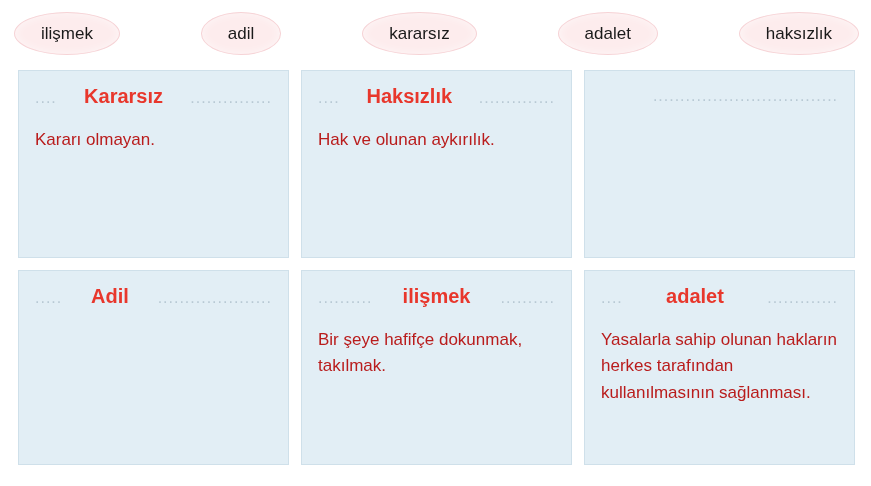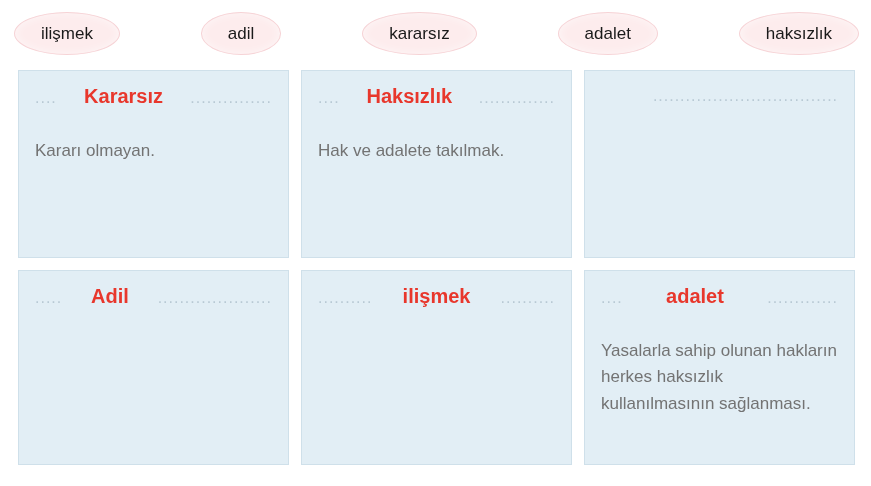--- a/index.html
+++ b/index.html
@@ -94,24 +94,24 @@
     color: #e8372c;
     font-size: 20px;
     font-weight: bold;
     padding: 0 6px;
     flex: 0 0 auto;
   }
   .answer.empty {
     padding: 0;
   }
   .definition {
-    margin-top: 19px;
+    margin-top: 8px;
     font-size: 17px;
     line-height: 1.55;
-    color: #737373;
+    color: #b91c1c;
   }
 </style>
 </head>
 <body>
 
 <div class="page">
 
   <div class="word-bank">
     <div class="pill">
       <span>ilişmek</span>
@@ -142,21 +142,21 @@
         </div>
         <div class="definition">Kararı olmayan.</div>
       </div>
 
       <div class="card">
         <div class="card-head">
           <span class="dots left">....</span>
           <span class="answer">Haksızlık</span>
           <span class="dots right">..............</span>
         </div>
-        <div class="definition">Hak ve adalete takılmak.</div>
+        <div class="definition">Hak ve olunan aykırılık.</div>
       </div>
 
       <div class="card">
         <div class="card-head">
           <span class="dots left"></span>
           <span class="answer empty"></span>
           <span class="dots right">..................................</span>
         </div>
       </div>
 
@@ -171,27 +171,28 @@
           <span class="dots right">.....................</span>
         </div>
       </div>
 
       <div class="card tall">
         <div class="card-head">
           <span class="dots left">..........</span>
           <span class="answer">ilişmek</span>
           <span class="dots right">..........</span>
         </div>
+        <div class="definition">Bir şeye hafifçe dokunmak, takılmak.</div>
       </div>
 
       <div class="card tall">
         <div class="card-head">
           <span class="dots left">....</span>
           <span class="answer">adalet</span>
           <span class="dots right">.............</span>
         </div>
-        <div class="definition">Yasalarla sahip olunan hakların herkes haksızlık kullanılmasının sağlanması.</div>
+        <div class="definition">Yasalarla sahip olunan hakların herkes tarafından kullanılmasının sağlanması.</div>
       </div>
 
     </div>
 
   </div>
 </div>
 
 </body></html>

